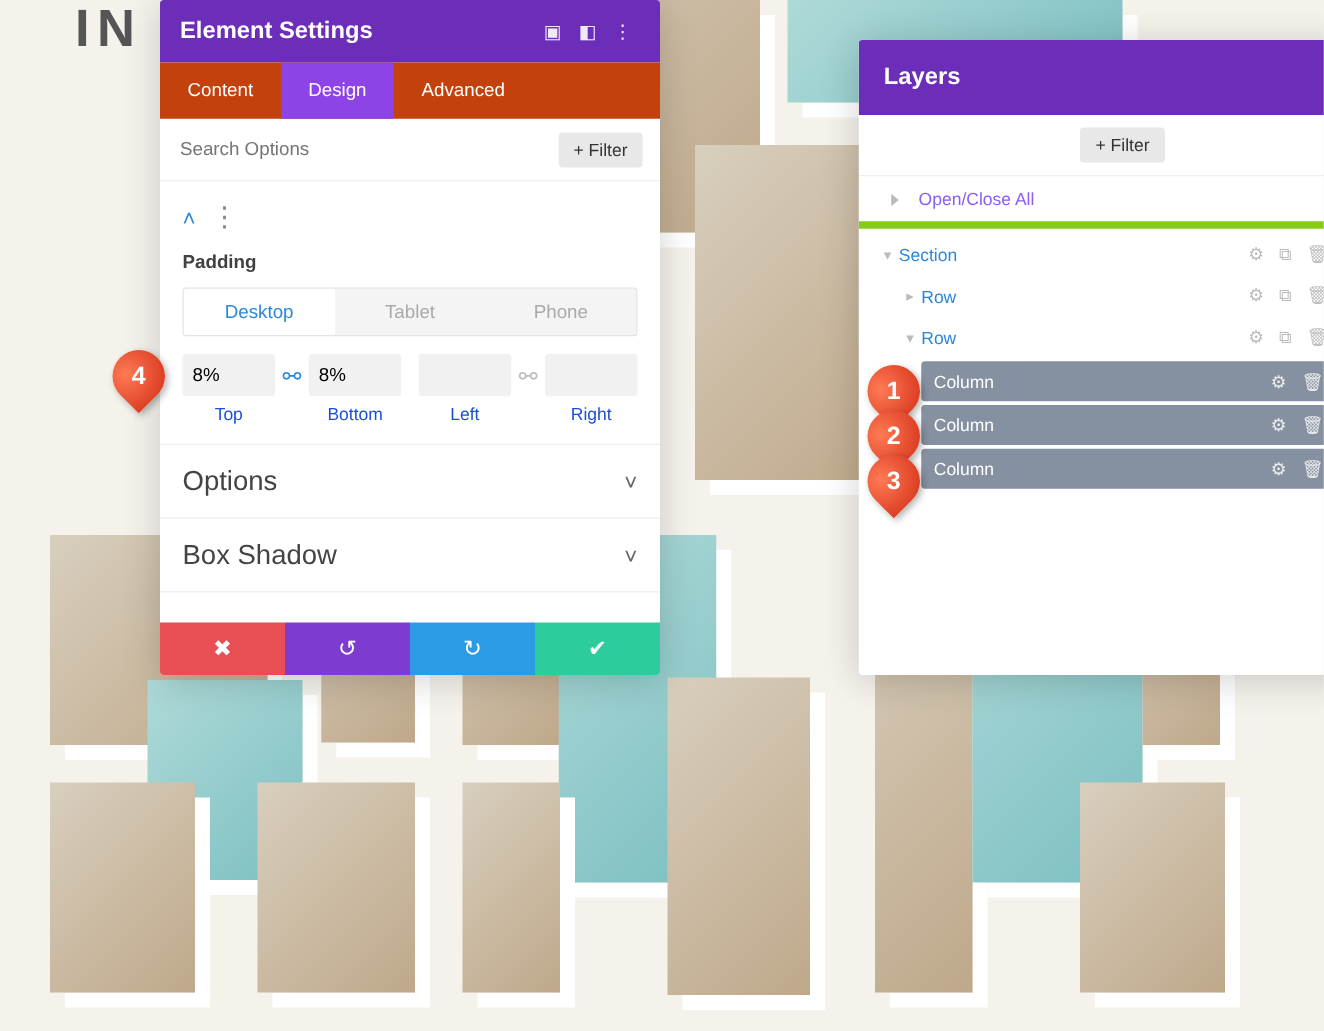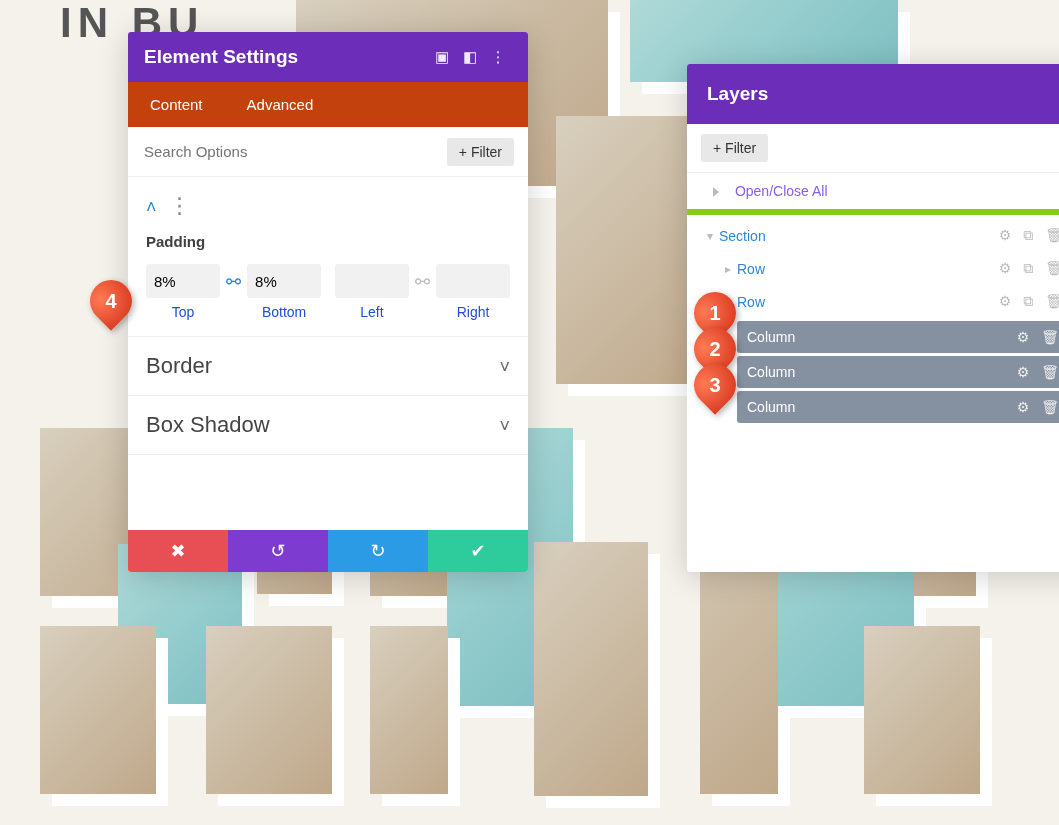--- a/index.html
+++ b/index.html
@@ -29,21 +29,20 @@
   }
   .img-ph.teal { background: linear-gradient(135deg, #aedad8, #7dbfc2); }
   
   .panel {
     position: absolute;
     background: #fff;
     box-shadow: 0 4px 30px rgba(0,0,0,0.18);
     border-radius: 3px;
     overflow: hidden;
     font-size: 15px;
-    margin-top: 32px;
   }
   .settings { left: 128px; top: 0; width: 400px; height: 540px; }
   .layers  { left: 687px; top: 32px; width: 422px; height: 508px; }
 
   
   .hdr {
     background: #6C2EB9;
     color: #fff;
     padding: 14px 16px;
     display: flex;
@@ -58,20 +57,21 @@
   }
   .tab { padding: 14px 22px; font-size: 15px; cursor: pointer; }
   .tab.active { background: #8E43E7; }
 
   
   .searchrow {
     display: flex;
     align-items: center;
     padding: 10px 14px;
     border-bottom: 1px solid #eee;
+    justify-content: center;
   }
   .searchrow input {
     flex: 1;
     border: none;
     font-size: 15px;
     padding: 6px 2px;
     outline: none;
     color: #888;
   }
   .filter-btn {
@@ -247,33 +247,39 @@
 
 <div class="panel settings">
   <div class="hdr">
     <div class="title">Element Settings</div>
     <div class="hicon">▣</div>
     <div class="hicon">◧</div>
     <div class="hicon">⋮</div>
   </div>
   <div class="tabs">
     <div class="tab">Content</div>
+    <div class="tab active">Design</div>
     <div class="tab">Advanced</div>
   </div>
   <div class="searchrow">
     <input placeholder="Search Options" style="">
     <div class="filter-btn">Filter</div>
   </div>
 
   <div class="sect open">
     <div class="sect-hdr">
       <span class="chev-up"></span>
       <span class="dots">⋮</span>
     </div>
     <div class="label">Padding</div>
+    <div class="device-tabs">
+      <div class="dtab active">Desktop</div>
+      <div class="dtab">Tablet</div>
+      <div class="dtab">Phone</div>
+    </div>
     <div class="pad-grid">
       <div class="pad-col">
         <input class="pad-in" value="8%" style="">
         <div class="pad-lbl">Top</div>
       </div>
       <div class="link-ic">⚯</div>
       <div class="pad-col">
         <input class="pad-in" value="8%" style="">
         <div class="pad-lbl">Bottom</div>
       </div>
@@ -285,21 +291,21 @@
       <div class="link-ic off">⚯</div>
       <div class="pad-col">
         <input class="pad-in" value="" style="">
         <div class="pad-lbl">Right</div>
       </div>
     </div>
   </div>
 
   <div class="sect">
     <div class="sect-hdr">
-      <span class="sh-title">Border</span>
+      <span class="sh-title">Options</span>
       <span class="chev-down"></span>
     </div>
   </div>
   <div class="sect">
     <div class="sect-hdr">
       <span class="sh-title">Box Shadow</span>
       <span class="chev-down"></span>
     </div>
   </div>
 

